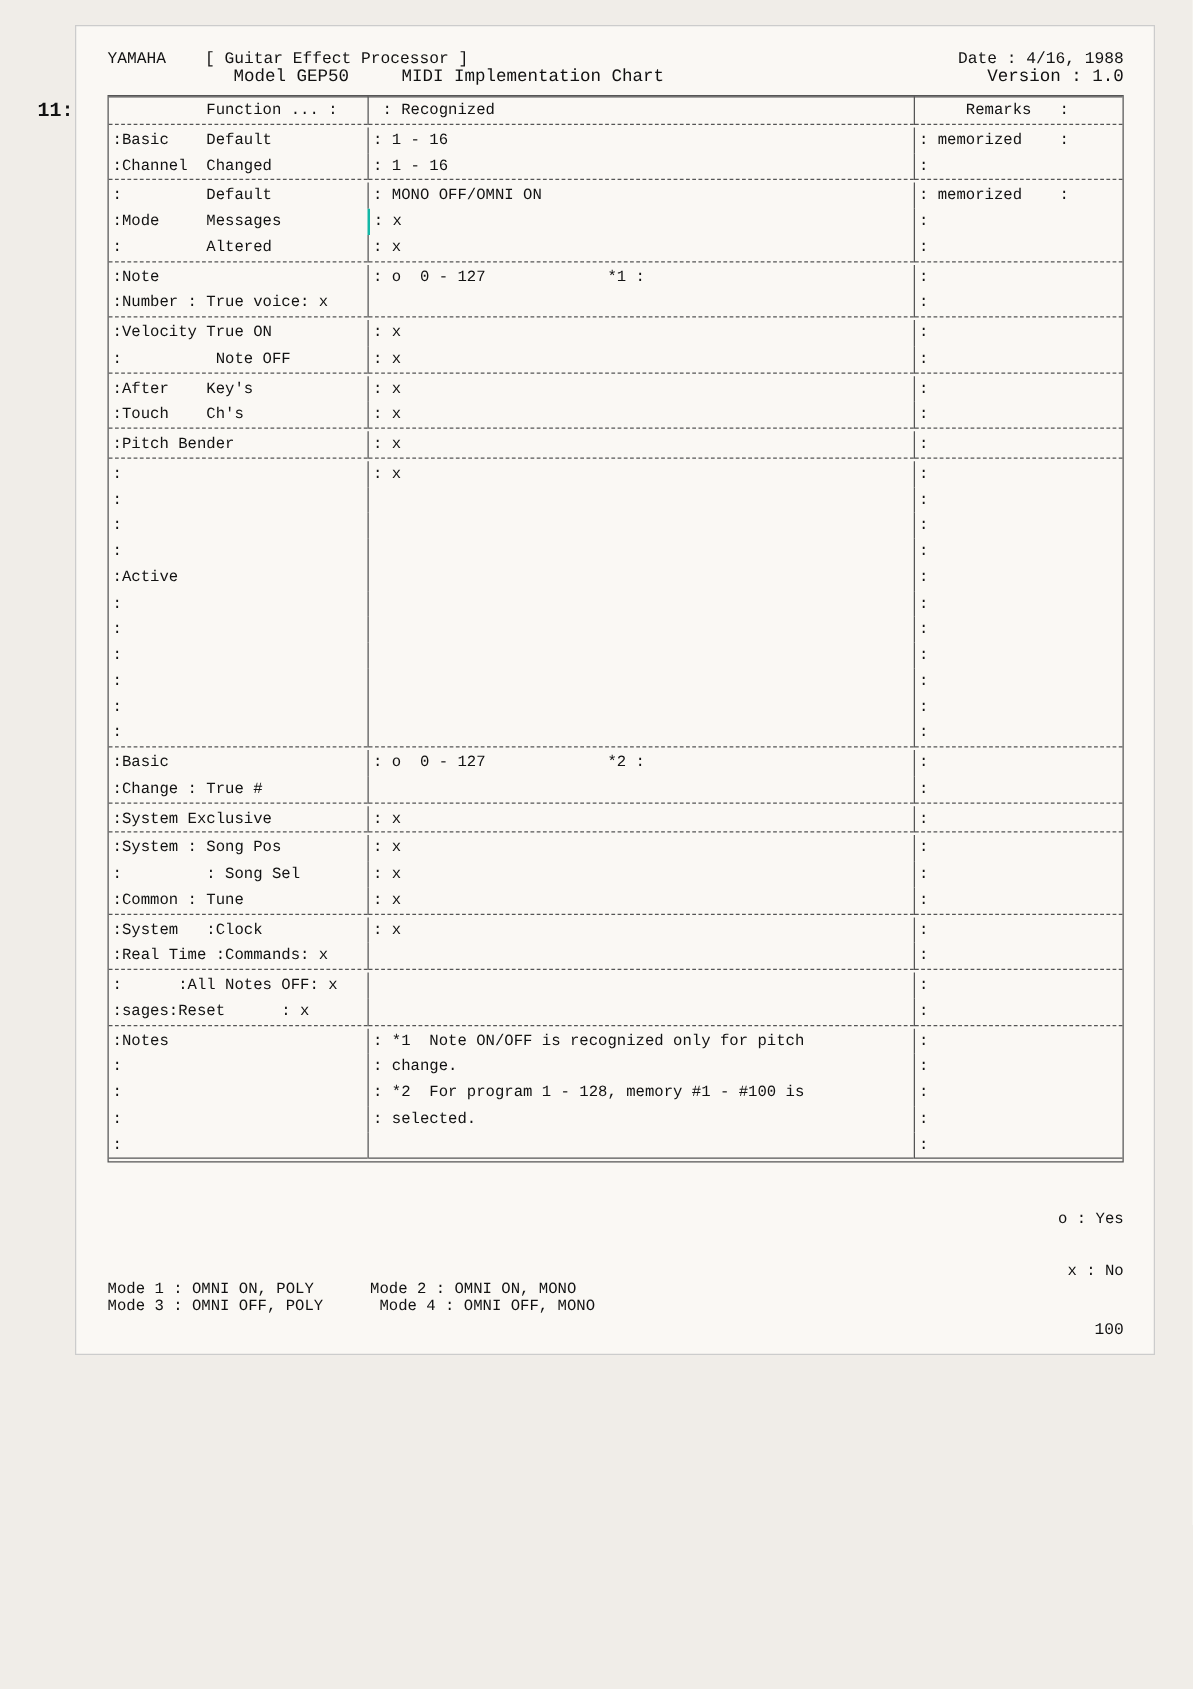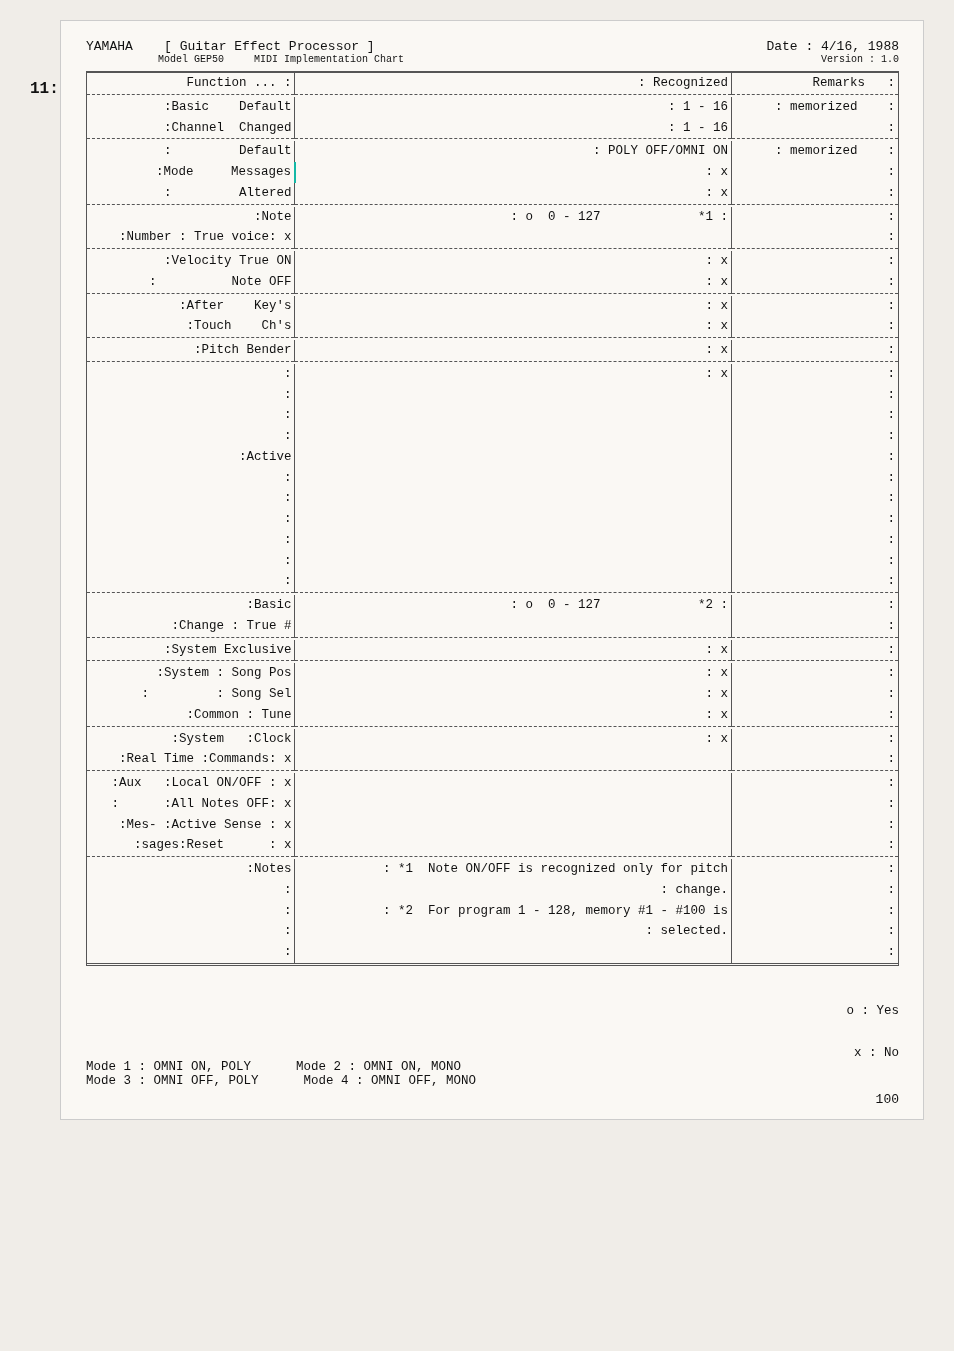--- a/index.html
+++ b/index.html
@@ -23,21 +23,21 @@
       margin-bottom: 4px;
     }
     .header-line1 {
       display: flex;
       justify-content: space-between;
       font-size: 13px;
     }
     .header-line2 {
       display: flex;
       justify-content: space-between;
-      font-size: 10px;
+      font-size: 14px;
       margin-bottom: 6px;
     }
     .footer-section {
       margin-top: 10px;
       font-family: 'Courier New', Courier, monospace;
       font-size: 12.5px;
       display: flex;
       justify-content: space-between;
       align-items: flex-end;
     }
@@ -50,21 +50,20 @@
       margin-top: 4px;
     }
     .outer-border {
       border: 1px solid #555;
     }
     table.chart {
       border-collapse: collapse;
       width: 100%;
       font-family: 'Courier New', Courier, monospace;
       font-size: 12.5px;
-      text-align: right;
     }
     table.chart td {
       padding: 1px 3px;
       vertical-align: top;
       line-height: 1.5;
     }
     .row-separator { height: 0; }
     .row-separator td { border-top: 1px dashed #555; padding: 0; }
     .row-heavy td { border-top: 1px solid #555; }
   </style>
@@ -122,21 +121,21 @@
           <td style="border-right:1px solid #555;">:Channel&nbsp;&nbsp;Changed</td>
           <td style="border-right:1px solid #555;">: 1 - 16</td>
           <td>:</td>
         </tr>
 
         <tr class="row-separator">
               <td colspan="3"></td>
             </tr>
         <tr>
           <td style="border-right:1px solid #555;">:&nbsp;&nbsp;&nbsp;&nbsp;&nbsp;&nbsp;&nbsp;&nbsp;&nbsp;Default</td>
-          <td style="border-right:1px solid #555;">: POLY OFF/OMNI ON</td>
+          <td style="border-right:1px solid #555;">: MONO OFF/OMNI ON</td>
           <td>: memorized&nbsp;&nbsp;&nbsp;&nbsp;:</td>
         </tr>
         <tr>
           <td style="border-right:2px solid #14b8a6;">:Mode&nbsp;&nbsp;&nbsp;&nbsp;&nbsp;Messages</td>
           <td style="border-right:1px solid #555;">: x</td>
           <td>:</td>
         </tr>
         <tr>
           <td style="border-right:1px solid #555;margin-top:42px;">:&nbsp;&nbsp;&nbsp;&nbsp;&nbsp;&nbsp;&nbsp;&nbsp;&nbsp;Altered</td>
           <td style="border-right:1px solid #555;">: x</td>
@@ -306,31 +305,21 @@
         <tr>
           <td style="border-right:1px solid #555;">:Real Time :Commands: x</td>
           <td style="border-right:1px solid #555;"></td>
           <td>:</td>
         </tr>
 
         <tr class="row-separator">
               <td colspan="3"></td>
             </tr>
         <tr>
-          <td style="border-right:1px solid #555;">:Aux&nbsp;&nbsp;&nbsp;:Local ON/OFF : x</td>
-          <td style="border-right:1px solid #555;"></td>
-          <td>:</td>
-        </tr>
-        <tr>
           <td style="border-right:1px solid #555;">:&nbsp;&nbsp;&nbsp;&nbsp;&nbsp;&nbsp;:All Notes OFF: x</td>
-          <td style="border-right:1px solid #555;"></td>
-          <td>:</td>
-        </tr>
-        <tr>
-          <td style="border-right:1px solid #555;">:Mes- :Active Sense : x</td>
           <td style="border-right:1px solid #555;"></td>
           <td>:</td>
         </tr>
         <tr>
           <td style="border-right:1px solid #555;margin-left:44px;">:sages:Reset&nbsp;&nbsp;&nbsp;&nbsp;&nbsp;&nbsp;: x</td>
           <td style="border-right:1px solid #555;"></td>
           <td>:</td>
         </tr>
 
         <tr class="row-separator">

